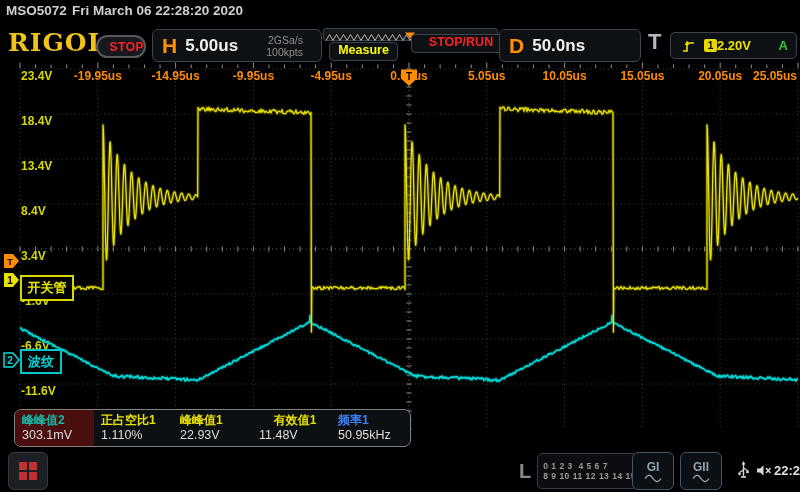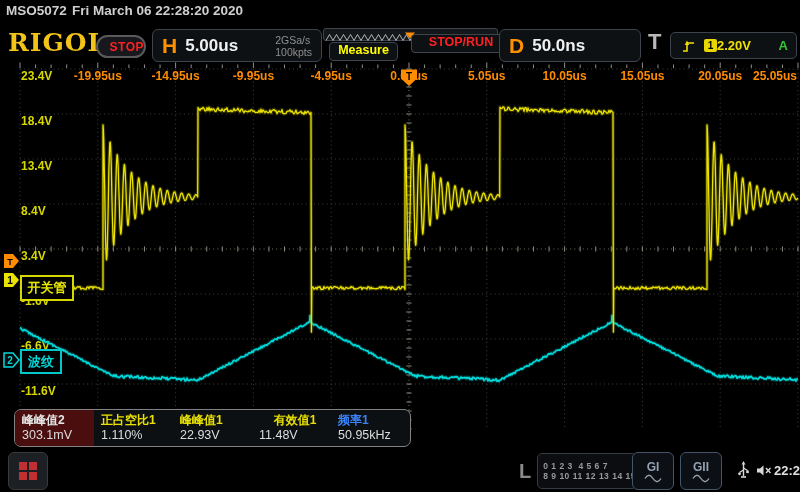--- a/index.html
+++ b/index.html
@@ -240,21 +240,21 @@
 
   <div class="abs" style="left:0;top:22px;width:800px;height:40px;z-index:4;">
     <span class="abs" style="left:8px;top:6px;font-family:'DejaVu Serif',serif;font-weight:bold;font-size:25px;color:#f2c318;letter-spacing:1px;">RIGOL</span>
     <div class="abs" style="left:96px;top:13px;width:50px;height:23px;background:#16181d;border:2px solid #5a5a5a;border-radius:13px;display:flex;align-items:center;justify-content:flex-end;">
       <span style="color:#ff2020;font-weight:bold;font-size:12px;letter-spacing:0.5px;">STOP</span>
     </div>
 
     <div class="blk" style="left:152px;top:7px;width:170px;height:33px;">
       <span class="okey">H</span>
       <span class="oval">5.00us</span>
-      <span style="margin-left:auto;padding-right:9px;color:#8f8f8f;font-size:10.5px;line-height:12px;">
+      <span style="margin-left:auto;padding-right:18px;text-align:right;color:#8f8f8f;font-size:10.5px;line-height:12px;">
         <span>2GSa/s</span><br>
         <span>100kpts</span>
       </span>
     </div>
 
     <div class="abs" style="left:323px;top:6px;width:175px;height:13px;background:#14171a;border:1px solid #3d444c;border-radius:3px;">
       <svg id="zigzag-svg" width="173" height="11" viewBox="0 0 173 11">
           <polyline points="2,8.5 5.5,2.5 9,8.5 12.5,2.5 16,8.5 19.5,2.5 23,8.5 26.5,2.5 30,8.5 33.5,2.5 37,8.5 40.5,2.5 44,8.5 47.5,2.5 51,8.5 54.5,2.5 58,8.5 61.5,2.5 65,8.5 68.5,2.5 72,8.5 75.5,2.5 79,8.5 82.5,2.5 86,8.5 89.5,2.5 93,8.5 96.5,2.5 100,8.5 103.5,2.5 107,8.5 110.5,2.5 114,8.5 117.5,2.5 121,8.5 124.5,2.5 128,8.5 131.5,2.5 135,8.5 138.5,2.5 142,8.5 145.5,2.5 149,8.5 152.5,2.5 156,8.5 159.5,2.5 163,8.5 166.5,2.5 171,8.5" fill="none" stroke="#c4c4c4" stroke-width="0.9"></polyline>
           <polygon points="81,0.5 91,0.5 86,6.5" fill="#ff8c00"></polygon>
         </svg>
@@ -281,21 +281,21 @@
       <span style="color:#f0e000;font-size:13px;font-weight:bold;">2.20V</span>
       <span style="margin-left:auto;margin-right:8px;color:#35c535;font-size:13px;font-weight:bold;">A</span>
     </div>
   </div>
 
   <div class="trace-tag" style="left:20px;top:275px;width:50px;height:22px;border:2px solid #d8d800;color:#e8e800;">开关管</div>
   <div class="trace-tag" style="left:20px;top:349px;width:38px;height:21px;border:2px solid #00c8c8;color:#00d9d9;">波纹</div>
 
   <div class="abs" style="left:14px;top:409px;width:397px;height:38px;background:#0c1013;border:1px solid #828282;border-radius:7px;display:flex;z-index:3;overflow:hidden;">
     <div class="meas-cell" style="background:#4a0e0e;">
-      <div class="m-label" style="color: #e5e5e5;">峰峰值2</div>
+      <div class="m-label" style="color: #14b8a6;">峰峰值2</div>
       <div class="m-value">303.1mV</div>
     </div>
     <div class="meas-cell">
       <div class="m-label" style="color: rgb(232, 224, 0);">正占空比1</div>
       <div class="m-value">1.110%</div>
     </div>
     <div class="meas-cell">
       <div class="m-label" style="color: rgb(232, 224, 0);">峰峰值1</div>
       <div class="m-value">22.93V</div>
     </div>

